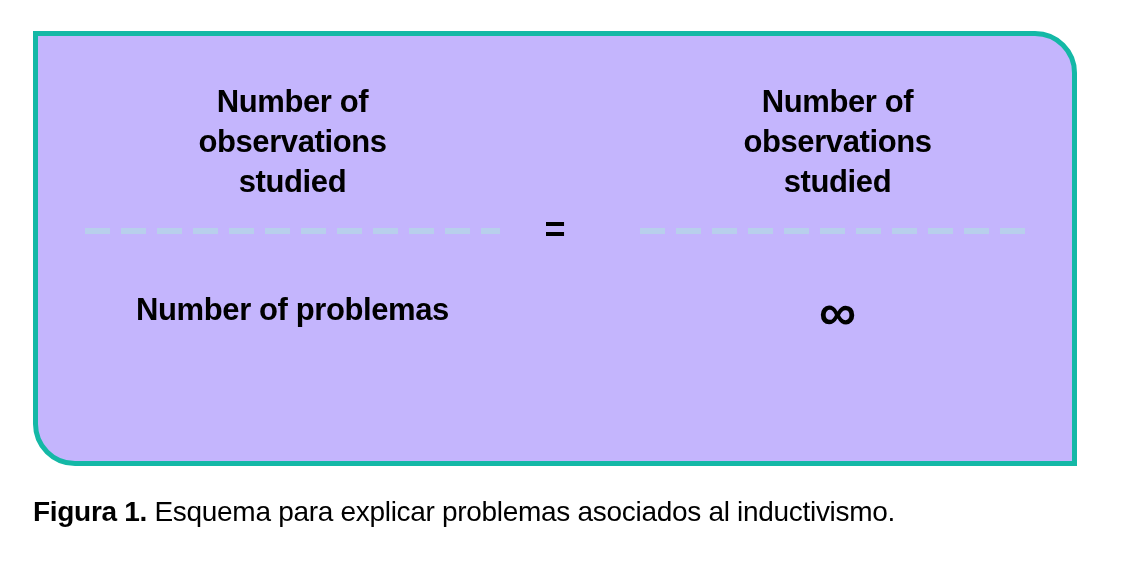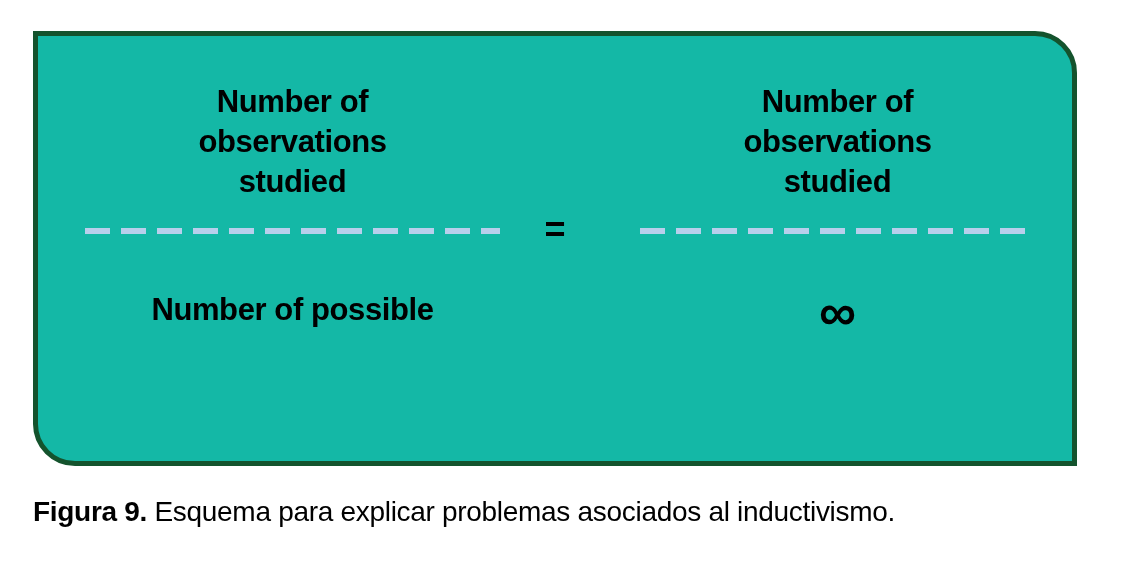--- a/index.html
+++ b/index.html
@@ -17,23 +17,23 @@
     width: 1130px;
     height: 572px;
   }
   .figure-box {
     position: absolute;
     left: 33px;
     top: 31px;
     width: 1044px;
     height: 435px;
     box-sizing: border-box;
-    border: 5px solid #14532d;
+    border: 5px solid #14b8a6;
     border-radius: 0 42px 0 42px;
-    background: #14b8a6;
+    background: #c4b5fd;
   }
   .fractions-row {
     position: relative;
     width: 100%;
     height: 100%;
     box-sizing: border-box;
     display: flex;
     justify-content: space-between;
     padding-left: 47px;
     padding-right: 37px;
@@ -115,36 +115,36 @@
     <div class="fractions-row">
 
       <div class="fraction left">
         <div class="numerator">
           <span>Number of</span>
           <span>observations</span>
           <span>studied</span>
         </div>
         <div class="dash-divider"></div>
         <div class="denominator-text">
-          <span>Number of possible</span>
+          <span>Number of problemas</span>
         </div>
       </div>
 
       <div class="fraction right">
         <div class="numerator">
           <span>Number of</span>
           <span>observations</span>
           <span>studied</span>
         </div>
         <div class="dash-divider"></div>
         <div class="denominator-infinity">∞</div>
       </div>
 
       <div class="equals-sign">=</div>
 
     </div>
   </div>
 
   <div class="caption">
-    <span class="caption-label">Figura 9.</span><span> Esquema para explicar problemas asociados al inductivismo.</span>
+    <span class="caption-label">Figura 1.</span><span> Esquema para explicar problemas asociados al inductivismo.</span>
   </div>
 
 </div>
 
 </body></html>

